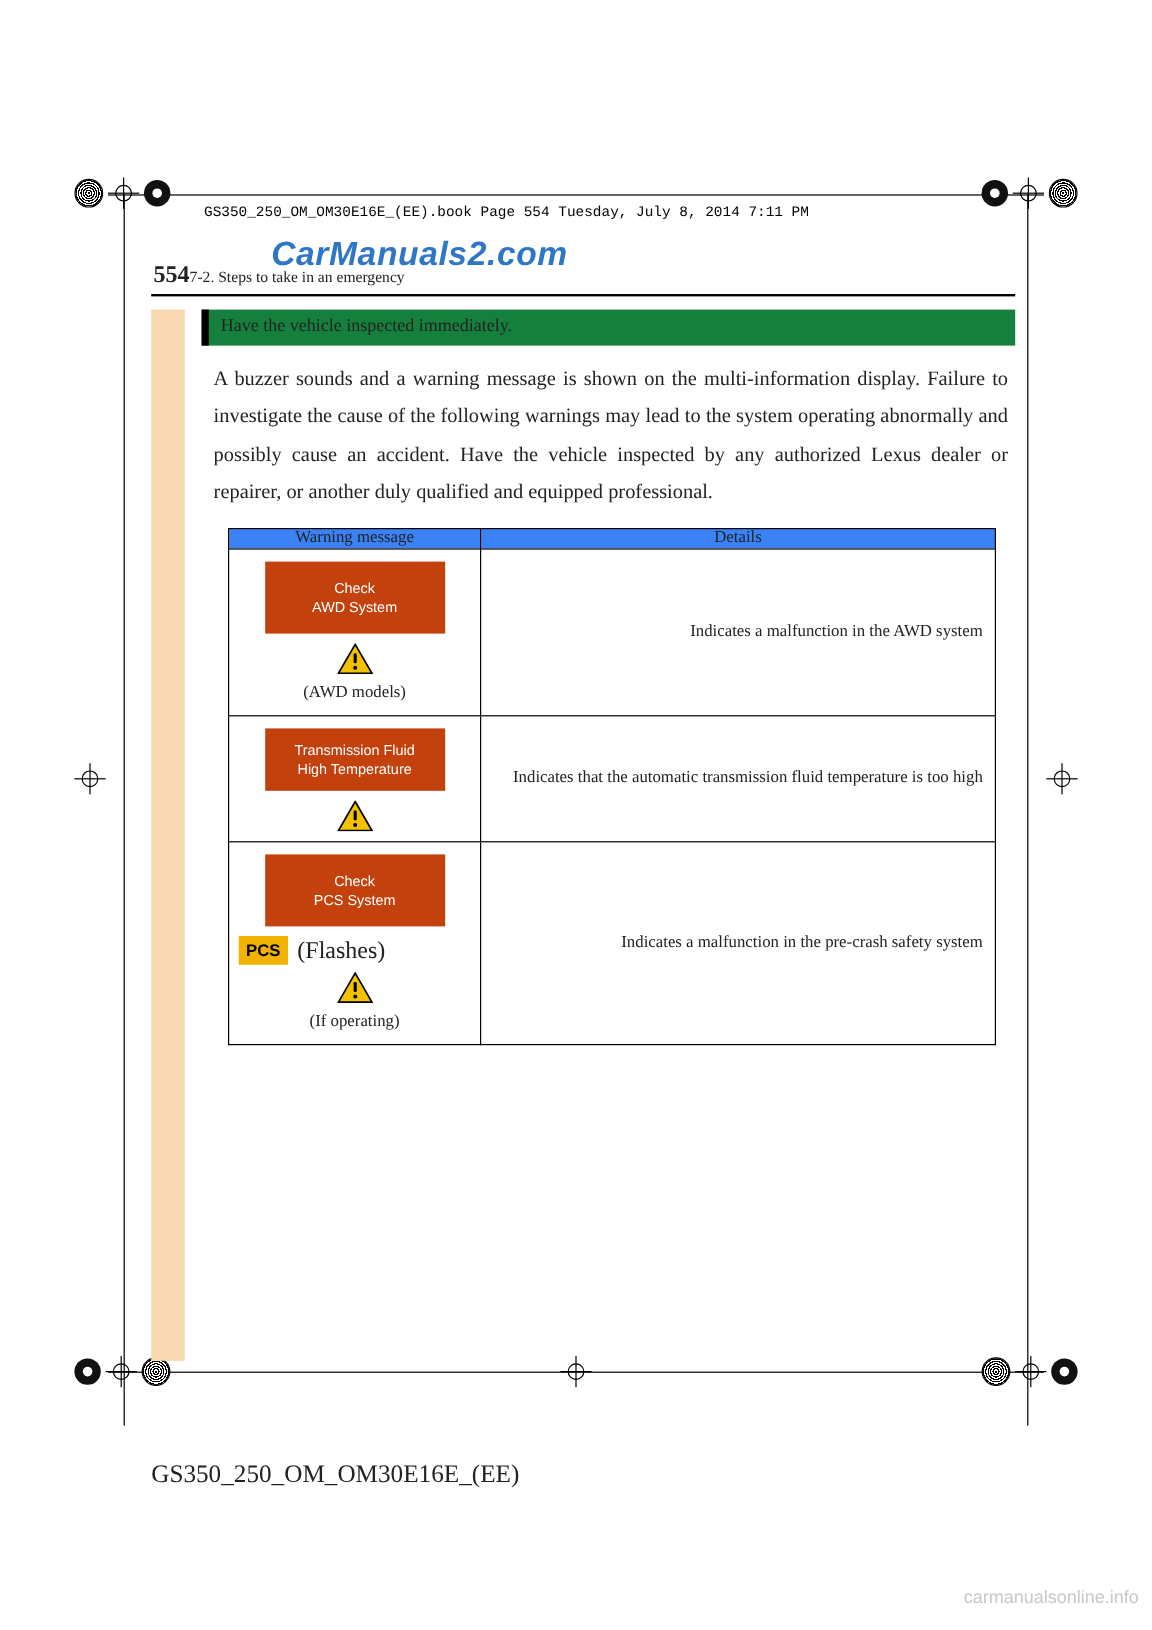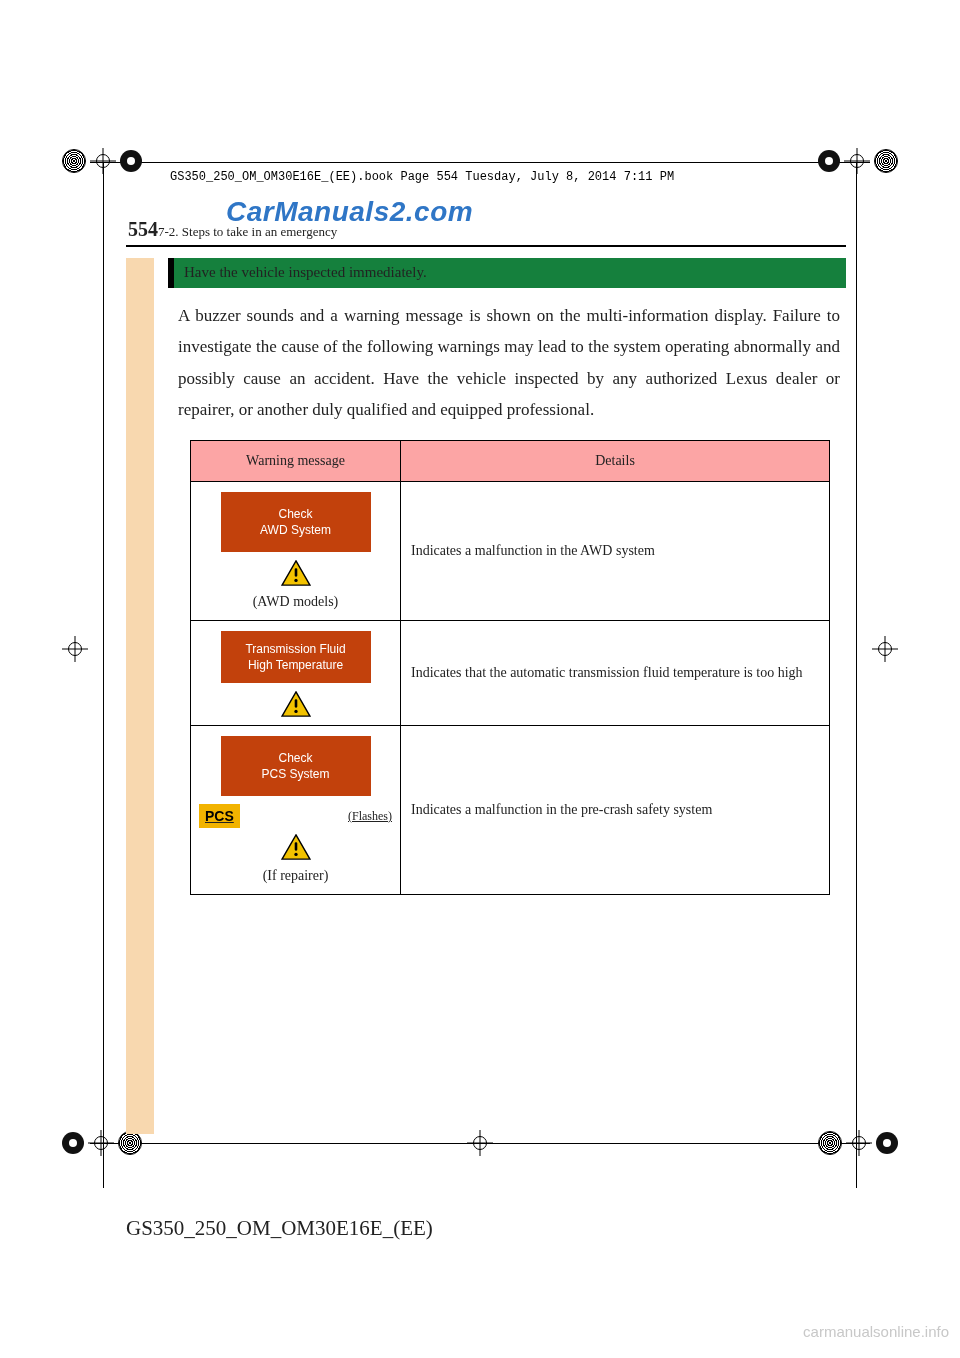--- a/index.html
+++ b/index.html
@@ -121,58 +121,58 @@
       width: 640px;
       margin-left: 22px;
     }
     table.warnings th, table.warnings td {
       border: 1px solid #000;
       font-weight: normal;
       font-size: 14px;
       vertical-align: middle;
     }
     table.warnings th {
-      background: #fca5a5;
-      padding: 12px 4px;
+      background: #3b82f6;
+      padding: 0 4px;
       text-align: center;
     }
     table.warnings th.col-msg { width: 210px; }
     table.warnings td.msg {
       text-align: center;
       padding: 10px 8px 8px 8px;
     }
     table.warnings td.det {
       padding: 22px 10px;
-      text-align: left;
+      text-align: right;
       border-radius: 24px;
     }
     td.det.justify { text-align: justify; line-height: 1.5; }
 
     
     .display-box {
       background: #c2410c; color: #fff;
       font-family: Arial, sans-serif; font-size: 12px;
       width: 150px; padding: 14px 4px; line-height: 1.35;
       margin: 0 auto 8px auto;
     }
     .display-box.shorter { padding: 10px 4px; }
 
     
     .warn-triangle {
       width: 30px; height: 26px; position: relative; margin: 0 auto;
     }
     .warn-triangle svg { width: 100%; height: 100%; display: block; }
 
     
-    .pcs-row { display: flex; align-items: center; justify-content: space-between; gap: 8px; margin: 6px 0; text-decoration: underline; }
+    .pcs-row { display: flex; align-items: center; justify-content: flex-start; gap: 8px; margin: 6px 0; }
     .pcs-badge {
       background: #f2b300; color: #000; font-family: Arial, sans-serif;
       font-weight: bold; font-size: 14px; padding: 4px 6px;
     }
-    .pcs-flashes { font-size: 12px; }
+    .pcs-flashes { font-size: 20px; }
 
     .sub-note { font-size: 14px; margin-top: 6px; line-height: 1.4; }
 
     
     .footer-code {
       position: absolute; left: 126px; top: 1216px;
       font-size: 21px;
       text-align: right;
     }
     .bottom-watermark {
@@ -305,21 +305,21 @@
               <span class="pcs-badge">PCS</span>
               <span class="pcs-flashes">(Flashes)</span>
             </div>
             <div class="warn-triangle">
               <svg viewBox="0 0 32 28">
                   <polygon points="16,1 31,27 1,27" fill="#f2c200" stroke="#000" stroke-width="1.5"></polygon>
                   <rect x="14.6" y="9" width="2.8" height="9" rx="1.2" fill="#000"></rect>
                   <circle cx="16" cy="22" r="1.8" fill="#000"></circle>
                 </svg>
             </div>
-            <div class="sub-note">(If repairer)</div>
+            <div class="sub-note">(If operating)</div>
           </td>
           <td class="det">Indicates a malfunction in the pre-crash safety system</td>
         </tr>
       </tbody>
     </table>
 
   </div>
 </div>
 
 <div class="footer-code">GS350_250_OM_OM30E16E_(EE)</div>

